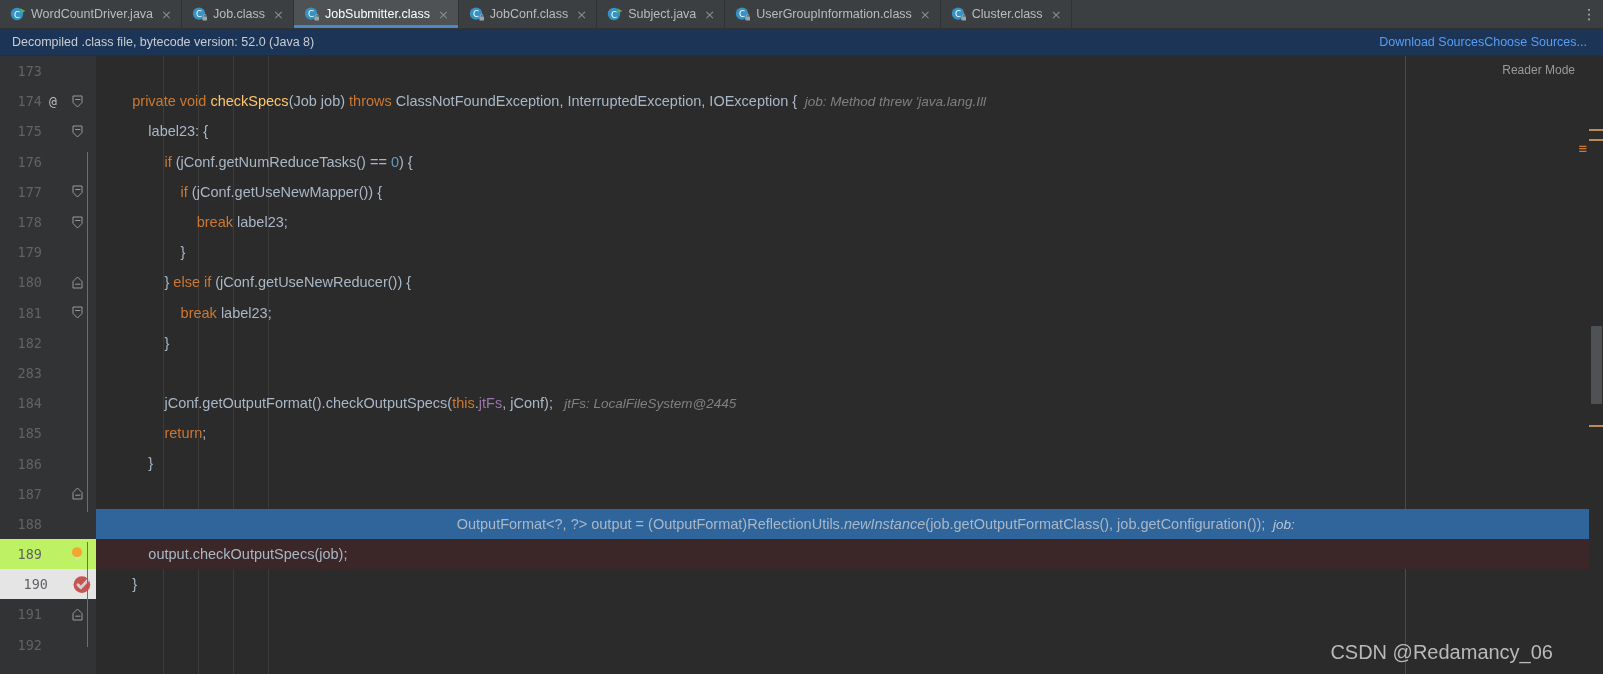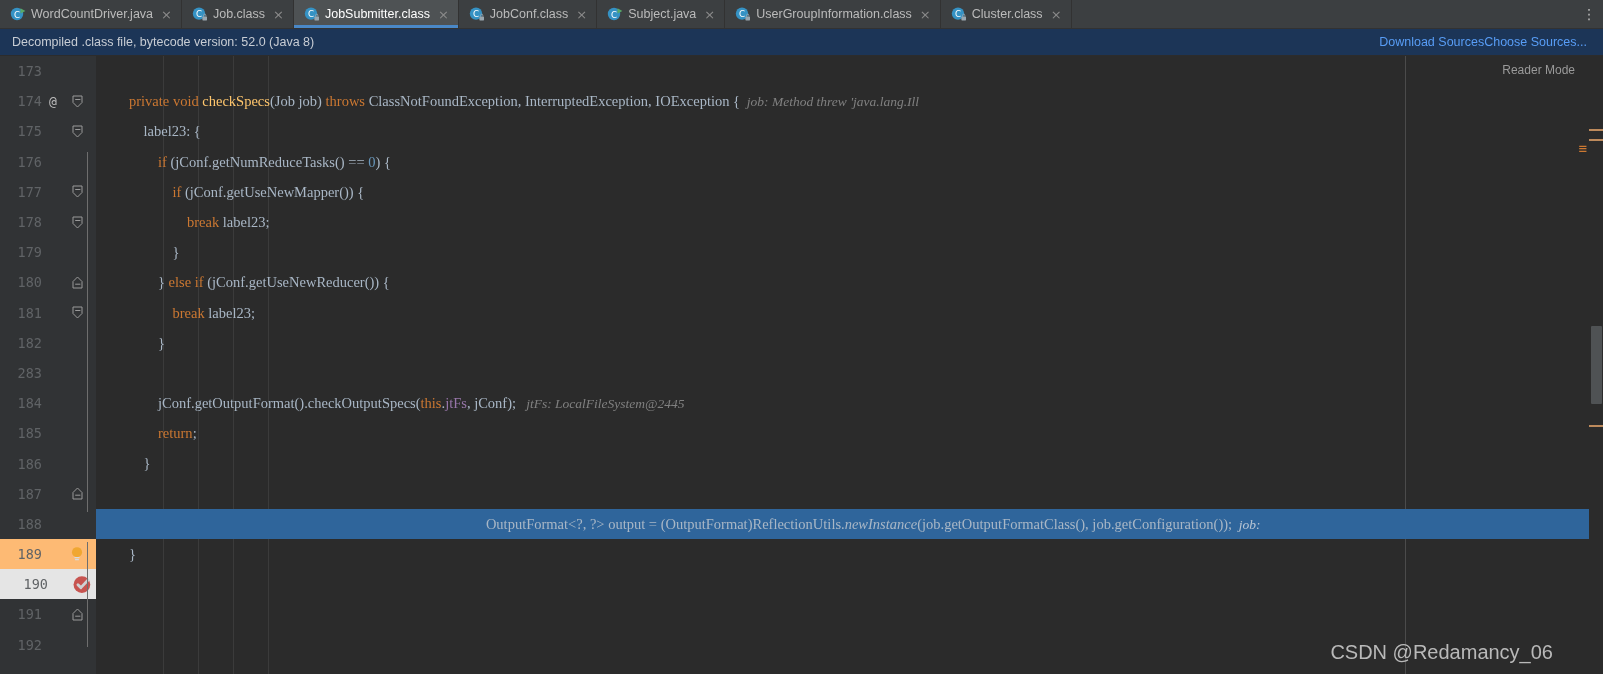--- a/index.html
+++ b/index.html
@@ -123,21 +123,21 @@
   .foldline {
     position: absolute;
     left: 87px;
     width: 1px;
     background: #6e6e6e;
   }
 
   .code-area {
     flex: 1 1 auto;
     position: relative;
-    font-family: Liberation Serif, serif;
+    font-family: Liberation Sans, sans-serif;
     font-size: 14.5px;
     overflow: hidden;
   }
   .code-row {
     height: 30.2px;
     line-height: 30.2px;
     white-space: pre;
     padding-left: 4px;
     color: #a9b7c6;
     position: relative;
@@ -420,21 +420,21 @@
     <path d="M1 12 h9 V5.5 L5.5 1 L1 5.5 Z" fill="none" stroke="#9a9a9a" stroke-width="1"></path>
     <path d="M3.2 8.2 h5.2" stroke="#9a9a9a" stroke-width="1"></path>
   </svg>
           </span>
         </div>
         <div class="ln-row">
           <span class="ln-num">188</span>
           <span class="ln-anno"></span>
           <span class="ln-fold"></span>
         </div>
-        <div class="ln-row" style="background: #fdba74;">
+        <div class="ln-row" style="background: #bef264;">
           <span class="ln-num">189</span>
           <span class="ln-anno"></span>
           <span class="ln-fold">
             <svg class="bulb" viewBox="0 0 16 16">
     <circle cx="8" cy="6.4" r="4.5" fill="#f0a732"></circle>
     <rect x="5.6" y="10.6" width="4.8" height="1.1" rx="0.5" fill="#d6dade"></rect>
     <rect x="6.2" y="12.4" width="3.6" height="1.1" rx="0.5" fill="#d6dade"></rect>
   </svg>
           </span>
         </div>
@@ -485,20 +485,21 @@
         <div class="code-row">                    }</div>
         <div class="code-row">                } <span class="kw">else if</span> (jConf.getUseNewReducer()) {</div>
         <div class="code-row">                    <span class="kw">break</span> label23;</div>
         <div class="code-row">                }</div>
         <div class="code-row">&nbsp;</div>
         <div class="code-row">                jConf.getOutputFormat().checkOutputSpecs(<span class="kw">this</span>.<span class="fld">jtFs</span>, jConf);<span class="hint">   jtFs: LocalFileSystem@2445</span></div>
         <div class="code-row">                <span class="kw">return</span>;</div>
         <div class="code-row">            }</div>
         <div class="code-row">&nbsp;</div>
         <div class="code-row sel">            OutputFormat&lt;?, ?&gt; output = (OutputFormat)ReflectionUtils.<span class="ital">newInstance</span>(job.getOutputFormatClass(), job.getConfiguration());<span class="hint2">  job:</span></div>
+        <div class="code-row bp">            output.checkOutputSpecs(job);</div>
         <div class="code-row">        }</div>
         <div class="code-row">&nbsp;</div>
       </div>
   </div>
 
   <div class="stripe">
     <div class="stripe-mark" style="top:73px;  background:#bd8a5c"></div>
     <div class="stripe-mark" style="top:83px;  background:#bd8a5c"></div>
     <div class="stripe-mark" style="top:369px; background:#bd8a5c"></div>
     <div class="stripe-thumb" style="top:270px; height:78px"></div>

